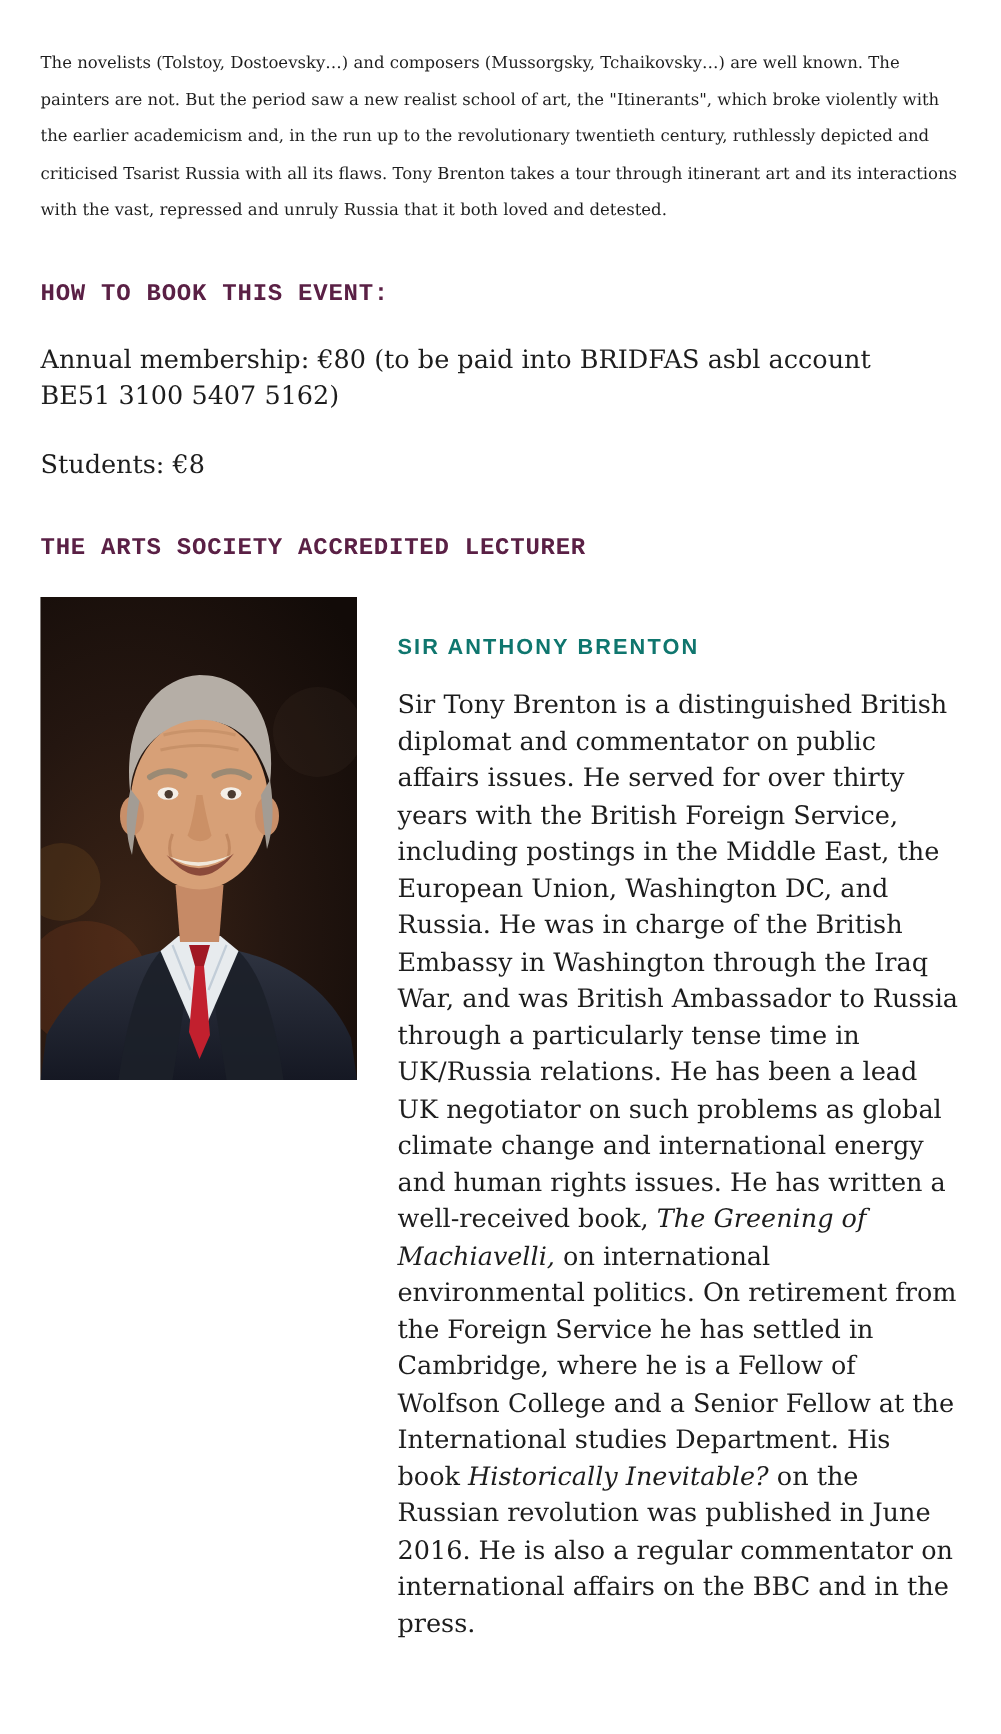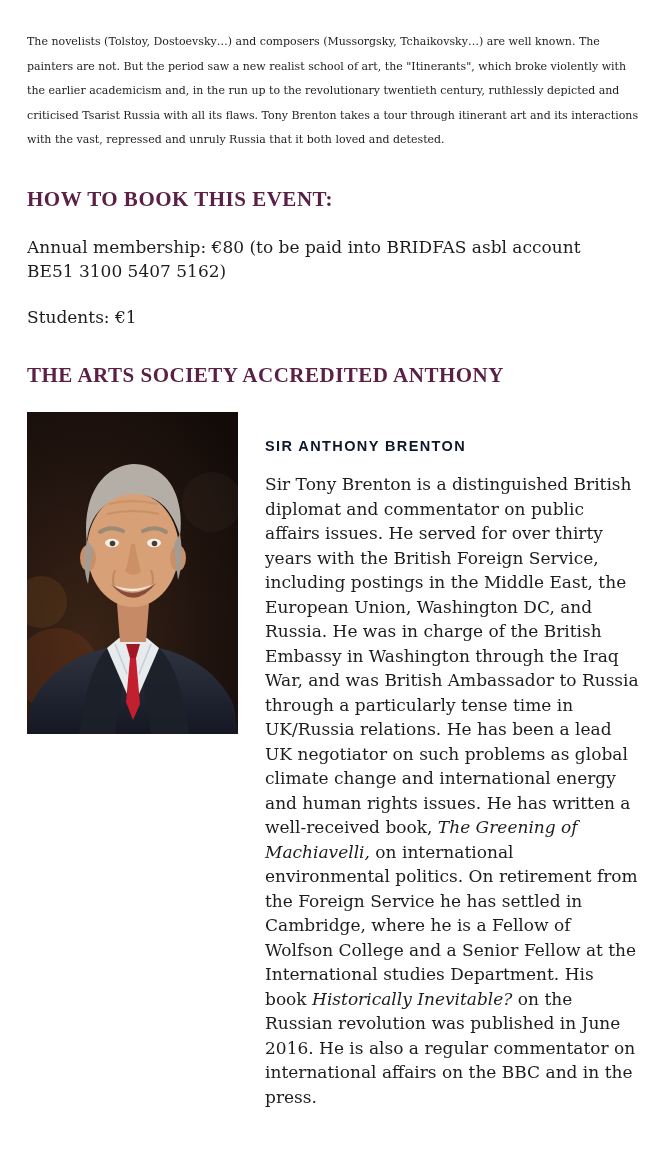--- a/index.html
+++ b/index.html
@@ -15,23 +15,23 @@
     font-family: "DejaVu Serif", serif;
     color: #1d1d1d;
     background: #ffffff;
   }
   .body-text {
     font-size: 11px;
     line-height: 24.5px;
     margin: 0 0 21px 0;
   }
   .section-heading {
-    font-family: Liberation Serif, serif;
+    font-family: Liberation Mono, monospace;
     font-weight: 700;
-    font-size: 21px;
+    font-size: 16px;
     letter-spacing: 0.5px;
     color: #5a2045;
     margin: 34px 0 23px 0;
   }
   .booking-item {
     font-size: 17px;
     line-height: 24.5px;
     margin: 0 16px 21px 0;
   }
   .lecturer-row {
@@ -49,21 +49,21 @@
   }
   .bio-col {
     flex: 1 1 auto;
     min-width: 0;
   }
   .lecturer-name {
     font-family: "Liberation Sans", sans-serif;
     font-weight: 700;
     font-size: 14.5px;
     letter-spacing: 1.4px;
-    color: #0f172a;
+    color: #0f766e;
     margin: 26px 0 18px 0;
   }
   .bio-text {
     font-size: 17px;
     line-height: 24.5px;
     margin: 0;
   }
   .bio-text i {
     font-style: italic;
   }
@@ -71,23 +71,23 @@
 </head>
 <body>
 
 <div class="page">
 
   <p class="body-text">The novelists (Tolstoy, Dostoevsky…) and composers (Mussorgsky, Tchaikovsky…) are well known. The painters are not. But the period saw a new realist school of art, the "Itinerants", which broke violently with the earlier academicism and, in the run up to the revolutionary twentieth century, ruthlessly depicted and criticised Tsarist Russia with all its flaws. Tony Brenton takes a tour through itinerant art and its interactions with the vast, repressed and unruly Russia that it both loved and detested.</p>
 
   <h2 class="section-heading">HOW TO BOOK THIS EVENT:</h2>
 
   <p class="booking-item">Annual membership: €80 (to be paid into BRIDFAS asbl account BE51 3100 5407 5162)</p>
-  <p class="booking-item">Students: €1</p>
+  <p class="booking-item">Students: €8</p>
 
-  <h2 class="section-heading">THE ARTS SOCIETY ACCREDITED ANTHONY</h2>
+  <h2 class="section-heading">THE ARTS SOCIETY ACCREDITED LECTURER</h2>
 
   <div class="lecturer-row">
 
     <div class="photo-frame">
       <svg width="211" height="322" viewBox="0 0 211 322" xmlns="http://www.w3.org/2000/svg">
         <defs>
           <radialGradient id="phBg" cx="0.28" cy="0.72" r="0.95">
             <stop offset="0" stop-color="#3c2416"></stop>
             <stop offset="0.5" stop-color="#241610"></stop>
             <stop offset="1" stop-color="#120b08"></stop>

